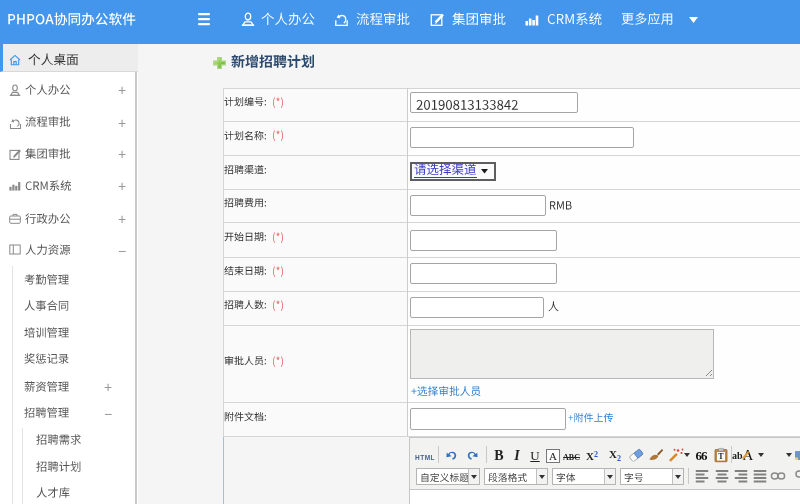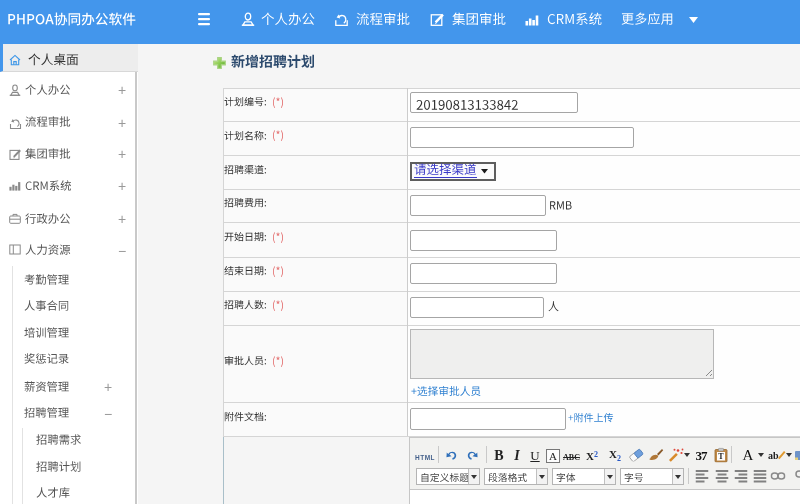--- a/index.html
+++ b/index.html
@@ -492,36 +492,36 @@
           <circle cx="7.5" cy="1.8" r="1"></circle>
           <circle cx="15.5" cy="1.5" r="0.9"></circle>
         </g>
       </svg>
     </div>
 <div style="position:absolute;left:548.5px;top:410.5px;transform:translate(-50%,-50%)">
       <svg width="6" height="4">
         <path d="M0 0 H6 L3 4 Z" fill="#333"></path>
       </svg>
     </div>
-<div style="position:absolute;left:563px;top:410.5px;transform:translate(-50%,-50%)"><span style="font:bold 13px 'Liberation Serif',serif;color:#111;letter-spacing:-1px">37</span></div>
+<div style="position:absolute;left:563px;top:410.5px;transform:translate(-50%,-50%)"><span style="font:bold 13px 'Liberation Serif',serif;color:#111;letter-spacing:-1px">66</span></div>
 <div style="position:absolute;left:583px;top:410.5px;transform:translate(-50%,-50%)">
       <svg width="14" height="15" viewBox="0 0 14 15">
         <rect x="1" y="2" width="12" height="12.5" rx="1" fill="#c08a48" stroke="#96672e" stroke-width="0.8"></rect>
         <rect x="4.5" y="0.8" width="5" height="2.8" rx="0.8" fill="#c9c9c9" stroke="#888" stroke-width="0.6"></rect>
         <rect x="3" y="4.5" width="8" height="8.5" fill="#fdfdfd"></rect>
         <text x="7" y="11.5" text-anchor="middle" style="font:bold 8px 'Liberation Serif',serif" fill="#222">T</text>
       </svg>
     </div>
 <div style="position:absolute;left:610px;top:410.5px;transform:translate(-50%,-50%)"><span style="font:15px 'Liberation Serif',serif;color:#111">A</span></div>
 <div style="position:absolute;left:622.5px;top:410.5px;transform:translate(-50%,-50%)">
       <svg width="6" height="4">
         <path d="M0 0 H6 L3 4 Z" fill="#333"></path>
       </svg>
     </div>
-<div style="position:absolute;left:640px;top:410.5px;transform:translate(-50%,-50%)">
+<div style="position:absolute;left:604px;top:410.5px;transform:translate(-50%,-50%)">
       <svg width="20" height="14" viewBox="0 0 20 14">
         <text x="0" y="11" style="font:bold 10px 'Liberation Serif',serif" fill="#222">ab</text>
         <path d="M10 10 L16 3 L17.5 4.3 L11.5 11.3 Z" fill="#e09a30"></path>
       </svg>
     </div>
 <div style="position:absolute;left:651px;top:410.5px;transform:translate(-50%,-50%)">
       <svg width="6" height="4">
         <path d="M0 0 H6 L3 4 Z" fill="#333"></path>
       </svg>
     </div>

